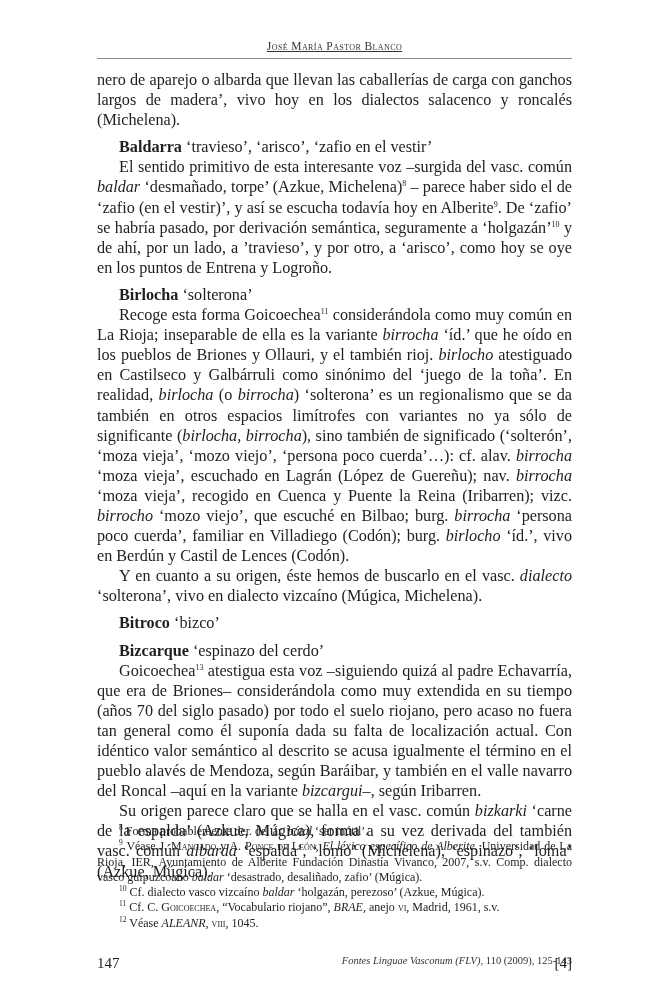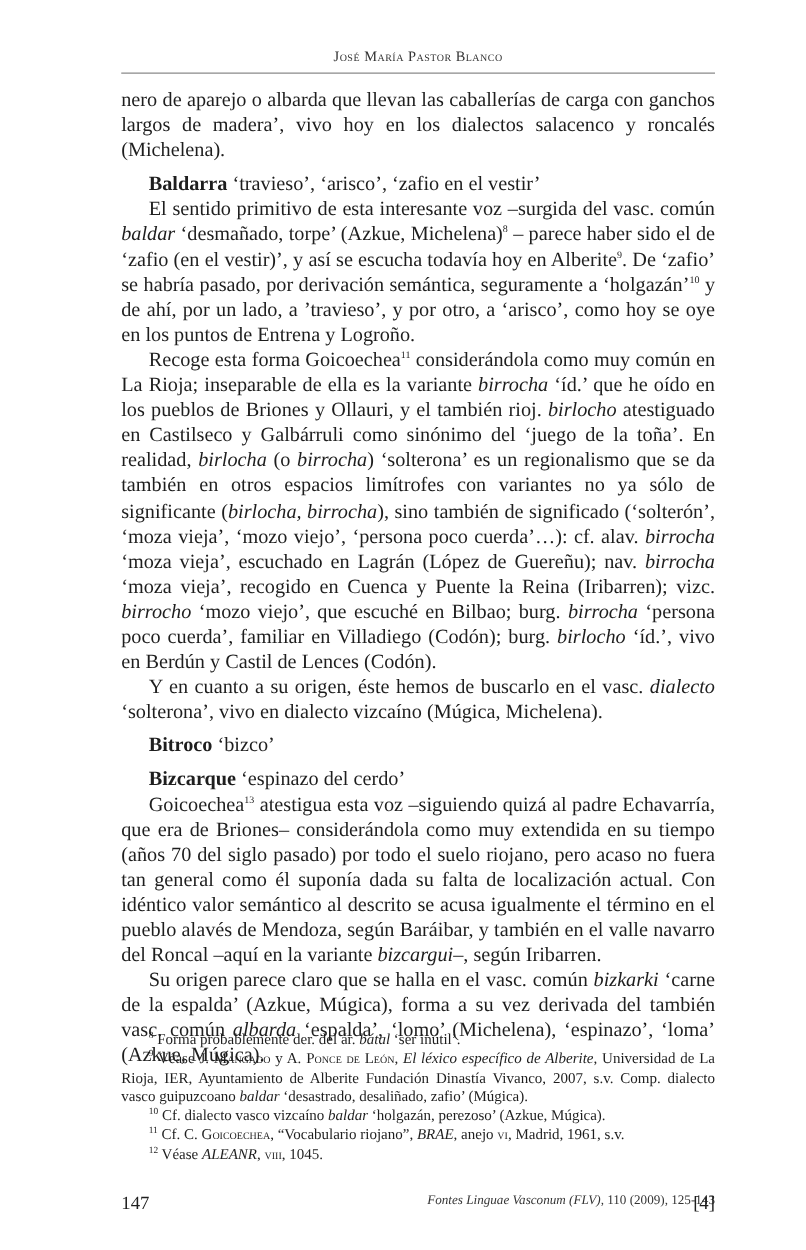--- a/index.html
+++ b/index.html
@@ -6,21 +6,21 @@
     body {
       width: 645px; height: 1000px; position: relative; overflow: hidden;
       font-family: "Liberation Serif", "DejaVu Serif", serif;
       color: #1e1e1e;
     }
     .page-header {
       position: absolute; left: 97px; top: 40px; width: 475px;
       text-align: center; font-size: 11.5px; letter-spacing: 0.4px;
       color: #333;
     }
-    .page-header .sc { font-variant: small-caps; }
+    .page-header .sc { font-variant: small-caps; text-decoration: underline; }
     .header-rule {
       position: absolute; left: 97px; top: 58px; width: 475px; height: 0;
       border-top: 1.3px solid #8a8a8a;
     }
     .body-text {
       position: absolute; left: 97px; top: 70px; width: 475px;
       font-size: 16.2px; line-height: 20.1px; text-align: justify;
       hyphens: manual;
     }
     .body-text p { margin: 0; }
@@ -49,20 +49,21 @@
 <div class="page-header">
   <span class="sc">José María Pastor Blanco</span>
 </div>
 <div class="header-rule"></div>
 
 <div class="body-text">
   <p id="continuation">nero de aparejo o albarda que llevan las caballerías de carga con ganchos largos de madera’, vivo hoy en los dialectos salacenco y roncalés (Michelena).</p>
   <div id="entries">
       <p class="entry-head"><span class="hw">Baldarra</span><span> ‘travieso’, ‘arisco’, ‘zafio en el vestir’</span></p>
       <p class="ind">El sentido primitivo de esta interesante voz –surgida del vasc. común <i>baldar</i> ‘desmañado, torpe’ (Azkue, Michelena)<sup>8</sup> – parece haber sido el de ‘zafio (en el vestir)’, y así se escucha todavía hoy en Alberite<sup>9</sup>. De ‘zafio’ se habría pasado, por derivación semántica, seguramente a ‘holgazán’<sup>10</sup> y de ahí, por un lado, a ’travieso’, y por otro, a ‘arisco’, como hoy se oye en los puntos de Entrena y Logroño.</p>
+      <p class="entry-head"><span class="hw">Birlocha</span><span> ‘solterona’</span></p>
       <p class="ind">Recoge esta forma Goicoechea<sup>11</sup> considerándola como muy común en La Rioja; inseparable de ella es la variante <i>birrocha</i> ‘íd.’ que he oído en los pueblos de Briones y Ollauri, y el también rioj. <i>birlocho</i> atestiguado en Castilseco y Galbárruli como sinónimo del ‘juego de la toña’. En realidad, <i>birlocha</i> (o <i>birrocha</i>) ‘solterona’ es un regionalismo que se da también en otros espacios limítrofes con variantes no ya sólo de significante (<i>birlocha, birrocha</i>), sino también de significado (‘solterón’, ‘moza vieja’, ‘mozo viejo’, ‘persona poco cuerda’…): cf. alav. <i>birrocha</i> ‘moza vieja’, escuchado en Lagrán (López de Guereñu); nav. <i>birrocha</i> ‘moza vieja’, recogido en Cuenca y Puente la Reina (Iribarren); vizc. <i>birrocho</i> ‘mozo viejo’, que escuché en Bilbao; burg. <i>birrocha</i> ‘persona poco cuerda’, familiar en Villadiego (Codón); burg. <i>birlocho</i> ‘íd.’, vivo en Berdún y Castil de Lences (Codón).</p>
       <p class="ind">Y en cuanto a su origen, éste hemos de buscarlo en el vasc. <i>dialecto</i> ‘solterona’, vivo en dialecto vizcaíno (Múgica, Michelena).</p>
       <p class="entry-head"><span class="hw">Bitroco</span><span> ‘bizco’</span></p>
       <p class="entry-head"><span class="hw">Bizcarque</span><span> ‘espinazo del cerdo’</span></p>
       <p class="ind">Goicoechea<sup>13</sup> atestigua esta voz –siguiendo quizá al padre Echavarría, que era de Briones– considerándola como muy extendida en su tiempo (años 70 del siglo pasado) por todo el suelo riojano, pero acaso no fuera tan general como él suponía dada su falta de localización actual. Con idéntico valor semántico al descrito se acusa igualmente el término en el pueblo alavés de Mendoza, según Baráibar, y también en el valle navarro del Roncal –aquí en la variante <i>bizcargui</i>–, según Iribarren.</p>
       <p class="ind">Su origen parece claro que se halla en el vasc. común <i>bizkarki</i> ‘carne de la espalda’ (Azkue, Múgica), forma a su vez derivada del también vasc. común <i>albarda</i> ‘espalda’, ‘lomo’ (Michelena), ‘espinazo’, ‘loma’ (Azkue, Múgica).</p>
     </div>
 </div>
 
 <div class="footnotes" id="footnotes">

